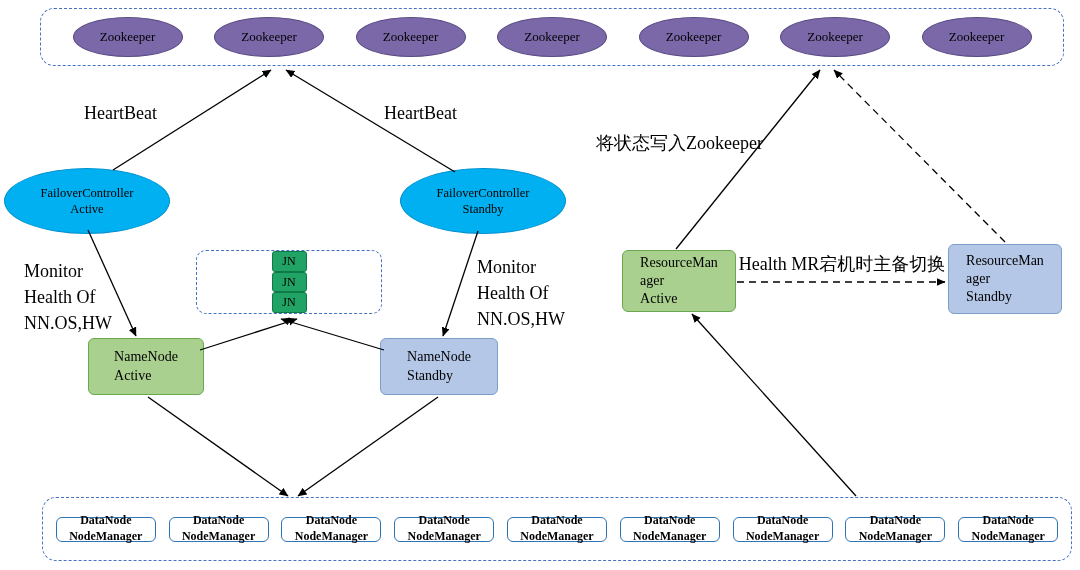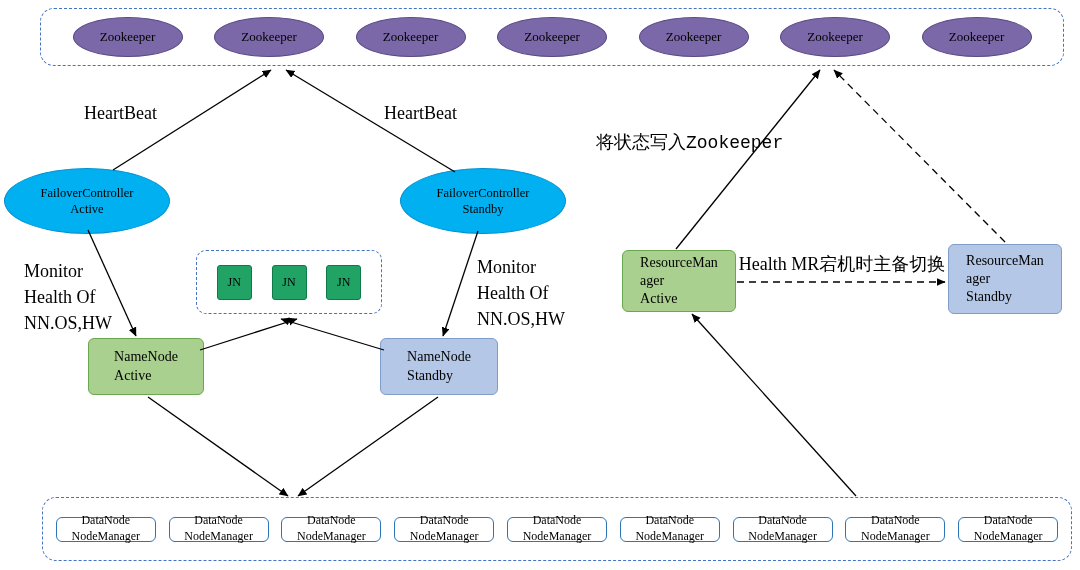--- a/index.html
+++ b/index.html
@@ -10,21 +10,21 @@
   .multiline{white-space:pre-line;}
   
   .dash-box{
     position:absolute;box-sizing:border-box;
     border:1.6px dashed var(--container_border);
     border-radius:14px;
     display:flex;align-items:center;justify-content:space-evenly;
   }
   #zk-container{left:40px;top:8px;width:1024px;height:58px;}
   #dn-container{left:42px;top:497px;width:1030px;height:64px;}
-  #jn-box{left:196px;top:250px;width:186px;height:64px;border-radius:10px;}
+  #jn-box{left:196px;top:250px;width:186px;height:64px;border-radius:10px;flex-direction:column;}
   .zk-ellipse{
     width:108px;height:38px;border-radius:50%;
     background:var(--zookeeper_fill);border:1px solid var(--zookeeper_border);
     display:flex;align-items:center;justify-content:center;
     font-size:13px;
   }
   .fc-ellipse{
     position:absolute;width:164px;height:64px;border-radius:50%;
     background:var(--failover_fill);border:1px solid var(--failover_border);
     display:flex;align-items:center;justify-content:center;text-align:center;
@@ -48,27 +48,27 @@
   #nn-active{left:88px;top:338px;width:116px;height:57px;}
   #nn-standby{left:380px;top:338px;width:118px;height:57px;}
   #rm-active{left:622px;top:250px;width:114px;height:62px;}
   #rm-standby{left:948px;top:244px;width:114px;height:70px;}
   .free-label{position:absolute;font-size:18px;line-height:1.45;}
   #lbl-heartbeat-left{left:84px;top:100px;}
   #lbl-heartbeat-right{left:384px;top:100px;}
   #lbl-jn-title{left:209px;top:220px;width:160px;text-align:center;}
   #lbl-monitor-left{left:24px;top:258px;}
   #lbl-monitor-right{left:477px;top:254px;}
-  #lbl-write-state{left:596px;top:130px;font-family:Liberation Mono, monospace;}
+  #lbl-write-state{left:596px;top:130px;}
   #lbl-rm-failover{left:738px;top:251px;width:208px;text-align:center;}
   .dn-box{
     box-sizing:border-box;width:100px;height:25px;background:#fff;
     border:1.2px solid var(--datanode_border);border-radius:6px;
     display:flex;align-items:center;justify-content:center;text-align:center;
-    font-size:12px;line-height:1.3;
+    font-size:12px;line-height:1.3;font-weight:bold;
   }
   #arrows{position:absolute;left:0;top:0;width:1080px;height:570px;pointer-events:none;z-index:5;}
   #arrows line{stroke:#000;stroke-width:1.3;}
   #arrows line.dashed{stroke-dasharray:7 5;}
 </style>
 </head>
 <body>
 
 <div id="canvas">
 

